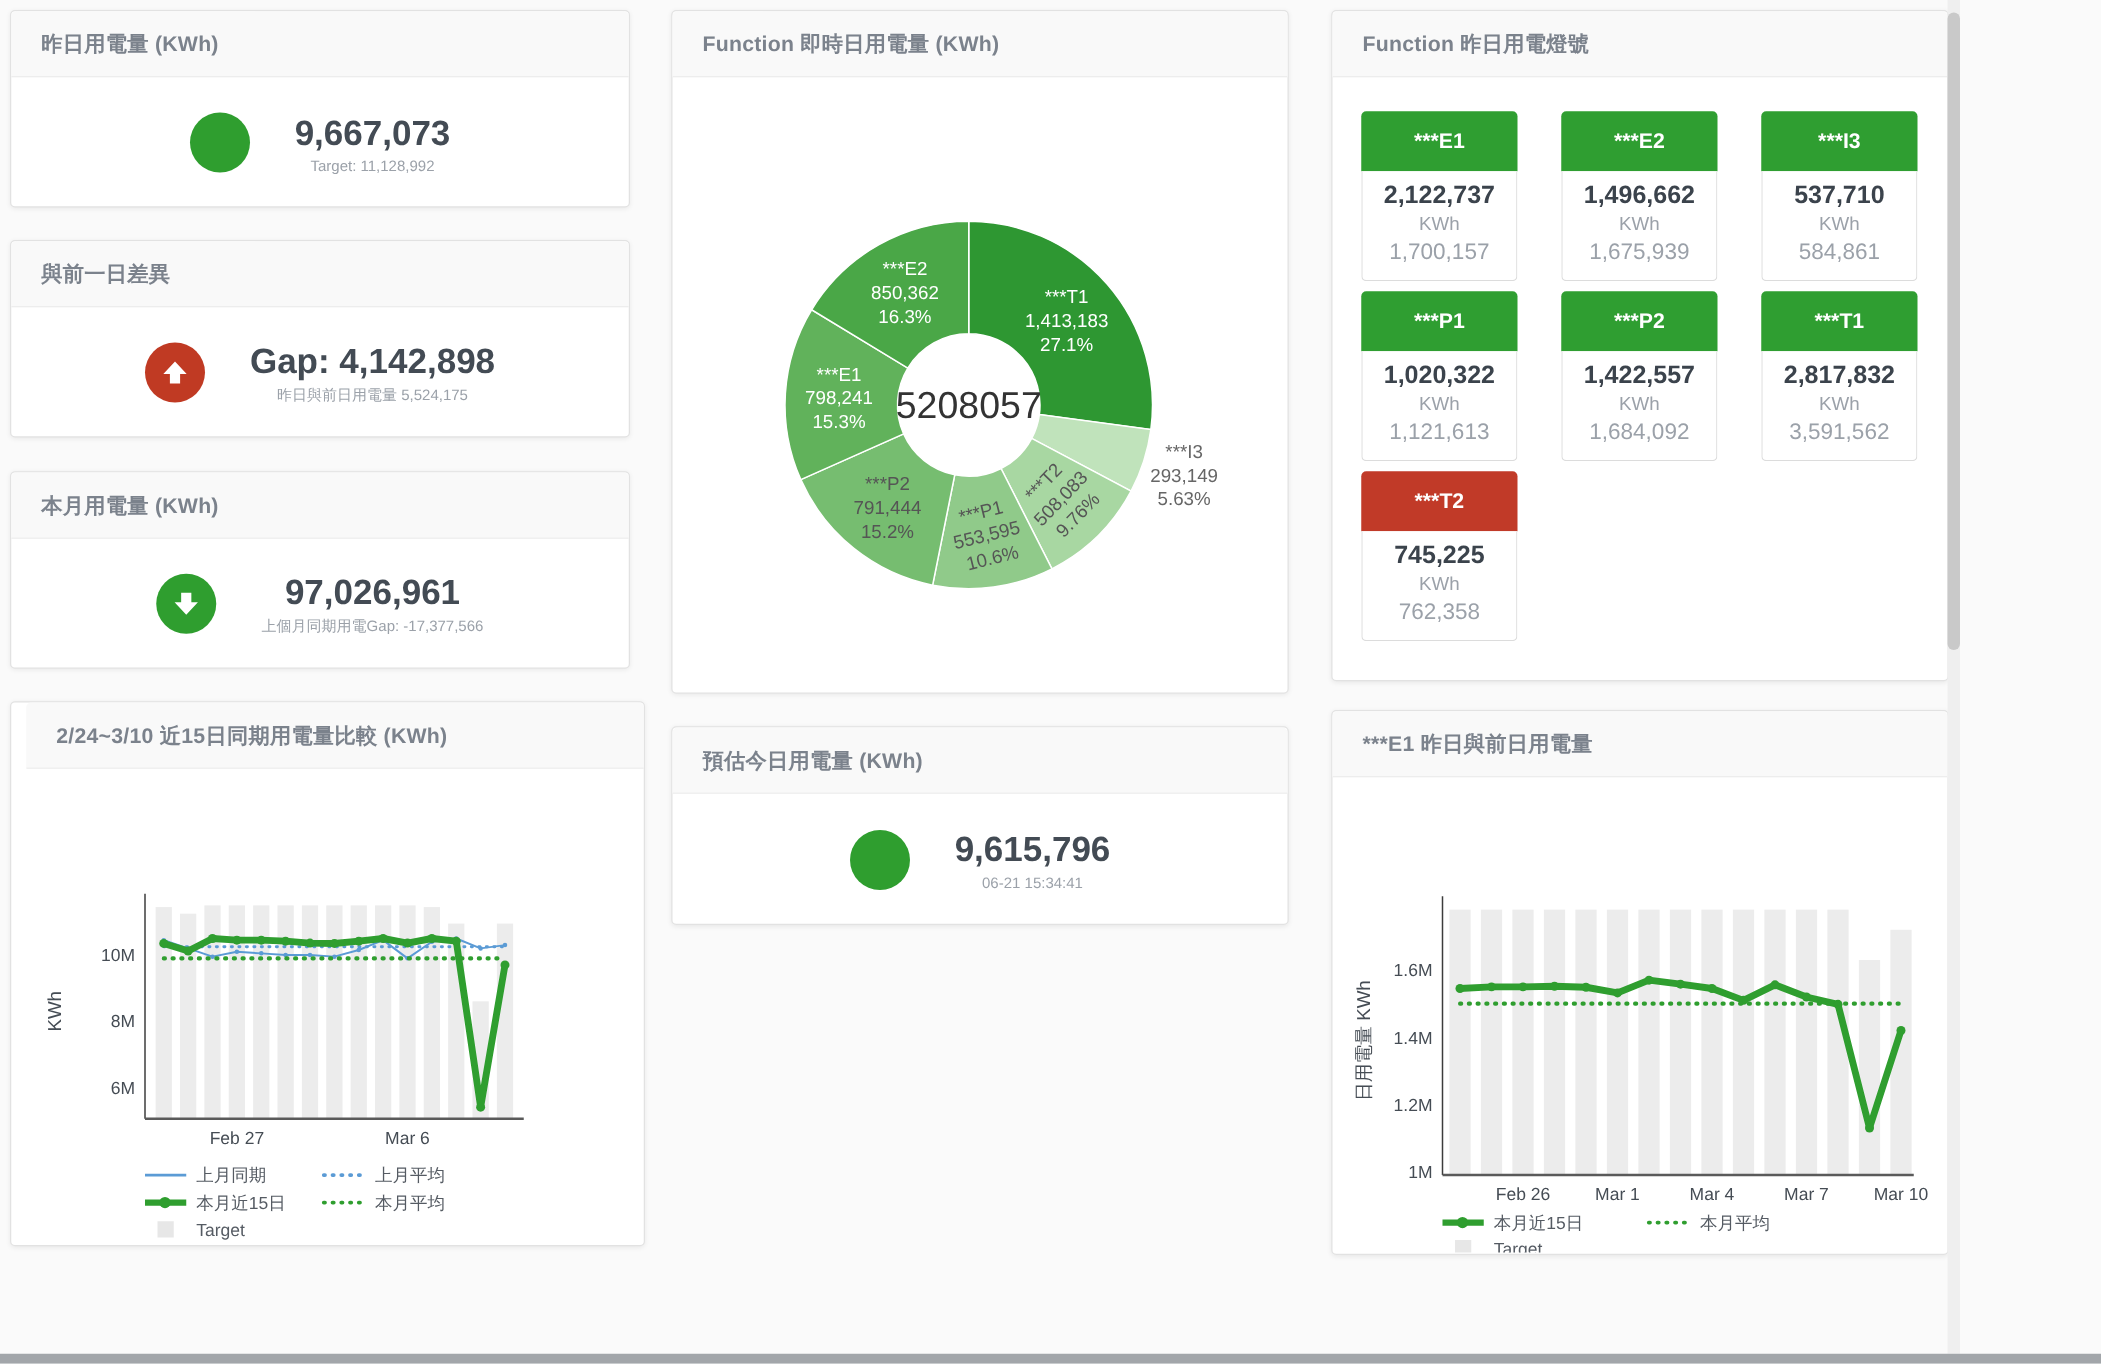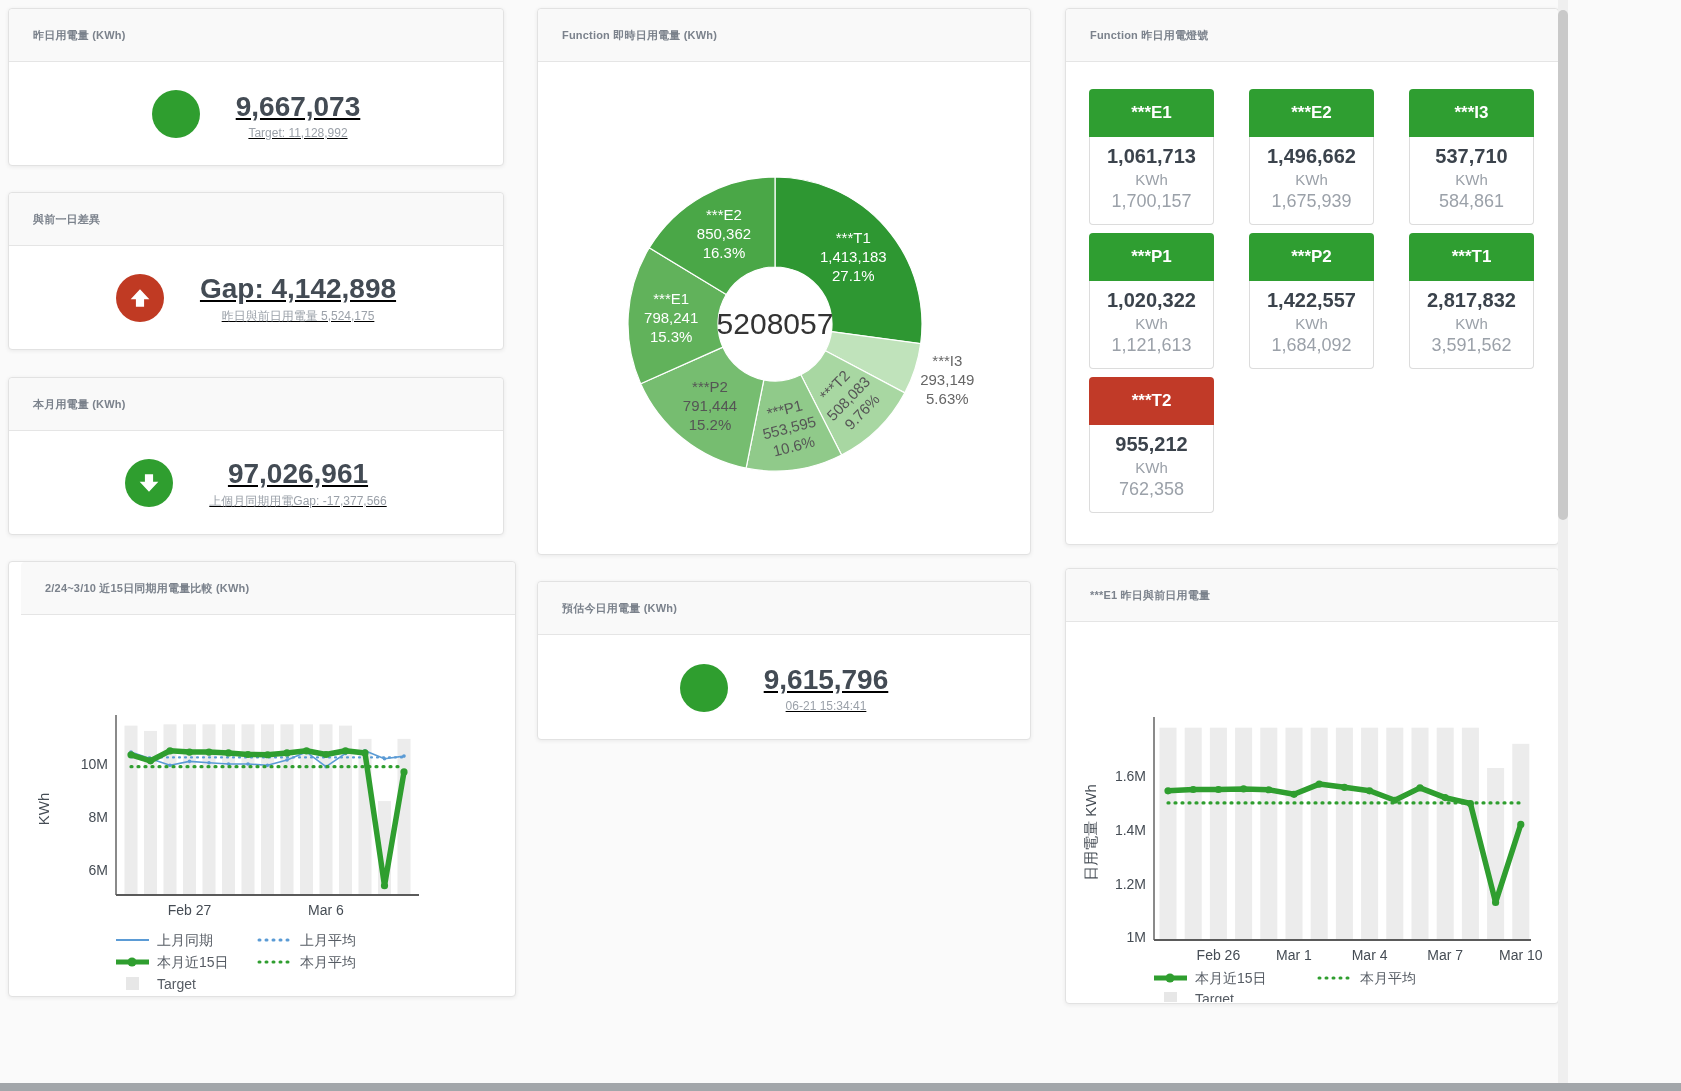--- a/index.html
+++ b/index.html
@@ -2,22 +2,22 @@
 <html><head>
 <meta charset="utf-8">
 <style>
   html,body{margin:0;padding:0;}
   body{font-family:"Liberation Sans","DejaVu Sans",sans-serif;background:#fafafa;}
   #canvas{position:relative;width:1681px;height:1091px;background:#fafafa;overflow:hidden;}
   .card{position:absolute;background:#fff;border:1px solid #e2e2e2;border-radius:4px;
         box-shadow:0 1px 4px rgba(0,0,0,0.07);}
   .card-header{height:52px;background:#f9f9f9;border-bottom:1px solid #e5e5e5;
         border-radius:4px 4px 0 0;display:flex;align-items:center;padding:0 24px;}
-  .card-title{font-size:11px;font-weight:700;color:#7b828c;letter-spacing:.2px;}
-  .stat-body{height:calc(100% - 52px);display:flex;align-items:center;justify-content:center;gap:36px;text-decoration:underline;}
+  .card-title{font-size:17px;font-weight:700;color:#7b828c;letter-spacing:.2px;}
+  .stat-body{height:calc(100% - 52px);display:flex;align-items:center;justify-content:center;gap:36px;}
   .circle{width:48px;height:48px;border-radius:50%;display:flex;align-items:center;justify-content:center;flex:0 0 auto;}
   .stat-text{text-align:center;}
   .stat-value{font-size:28px;font-weight:700;color:#434b54;line-height:1.25;}
   .stat-sub{font-size:12px;color:#9ba1a9;margin-top:2px;}
   .tiles{position:absolute;left:23px;top:80px;display:grid;grid-template-columns:repeat(3,125px);
         column-gap:35px;row-gap:8px;}
   .tile-head{height:48px;border-radius:4px 4px 0 0;display:flex;align-items:center;justify-content:center;
         color:#fff;font-size:17px;font-weight:700;}
   .tile-body{border:1px solid #dcdcdc;border-top:none;border-radius:0 0 4px 4px;text-align:center;
         padding:8px 0 12px;background:#fff;}
@@ -199,21 +199,21 @@
   </div>
 
   <div class="card" style="left:1065px;top:8px;width:492px;height:535px;">
     <div class="card-header">
       <span class="card-title">Function 昨日用電燈號</span>
     </div>
     <div class="tiles" id="tiles">
         <div>
           <div class="tile-head" style="background: rgb(47, 158, 49);">***E1</div>
           <div class="tile-body">
-            <div class="tile-value">1,061,713</div>
+            <div class="tile-value">2,122,737</div>
             <div class="tile-unit">KWh</div>
             <div class="tile-target">1,700,157</div>
           </div>
         </div>
         <div>
           <div class="tile-head" style="background: rgb(47, 158, 49);">***E2</div>
           <div class="tile-body">
             <div class="tile-value">1,496,662</div>
             <div class="tile-unit">KWh</div>
             <div class="tile-target">1,675,939</div>
@@ -247,21 +247,21 @@
           <div class="tile-head" style="background: rgb(47, 158, 49);">***T1</div>
           <div class="tile-body">
             <div class="tile-value">2,817,832</div>
             <div class="tile-unit">KWh</div>
             <div class="tile-target">3,591,562</div>
           </div>
         </div>
         <div>
           <div class="tile-head" style="background: rgb(193, 58, 40);">***T2</div>
           <div class="tile-body">
-            <div class="tile-value">955,212</div>
+            <div class="tile-value">745,225</div>
             <div class="tile-unit">KWh</div>
             <div class="tile-target">762,358</div>
           </div>
         </div>
       </div>
   </div>
 
   <div class="card" style="left:1065px;top:568px;width:492px;height:434px;">
     <div class="card-header">
       <span class="card-title">***E1 昨日與前日用電量</span>

